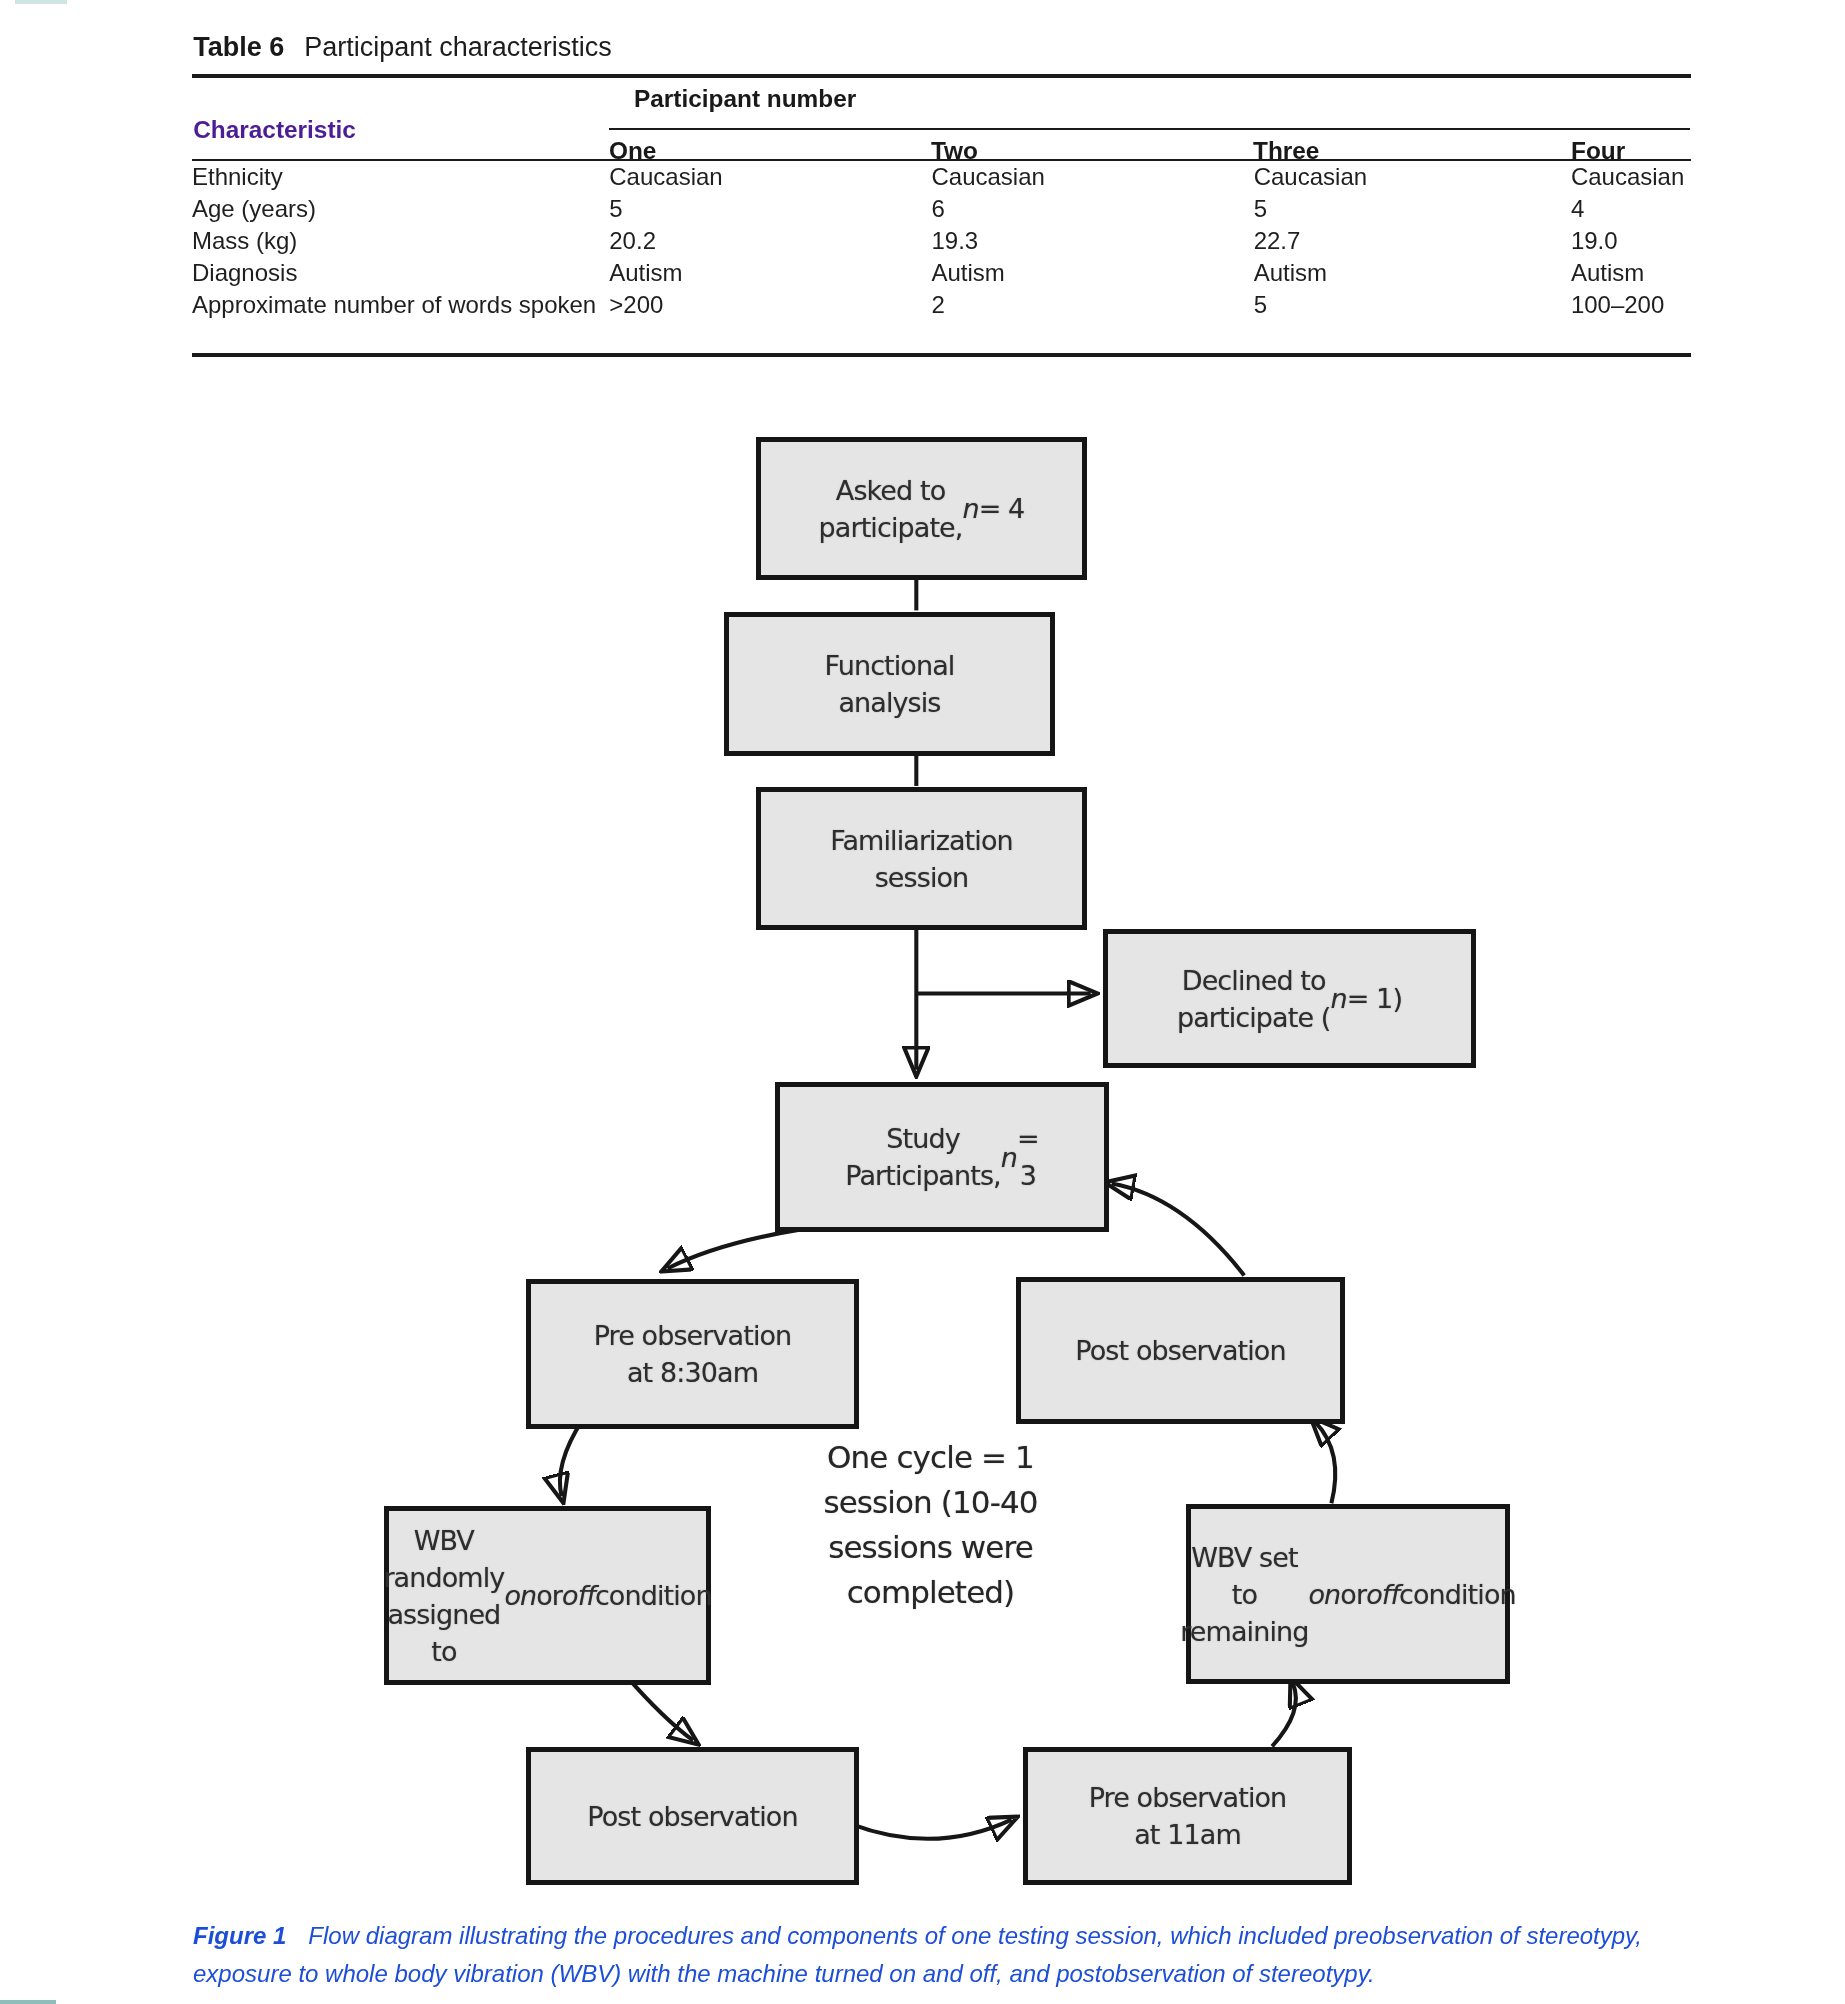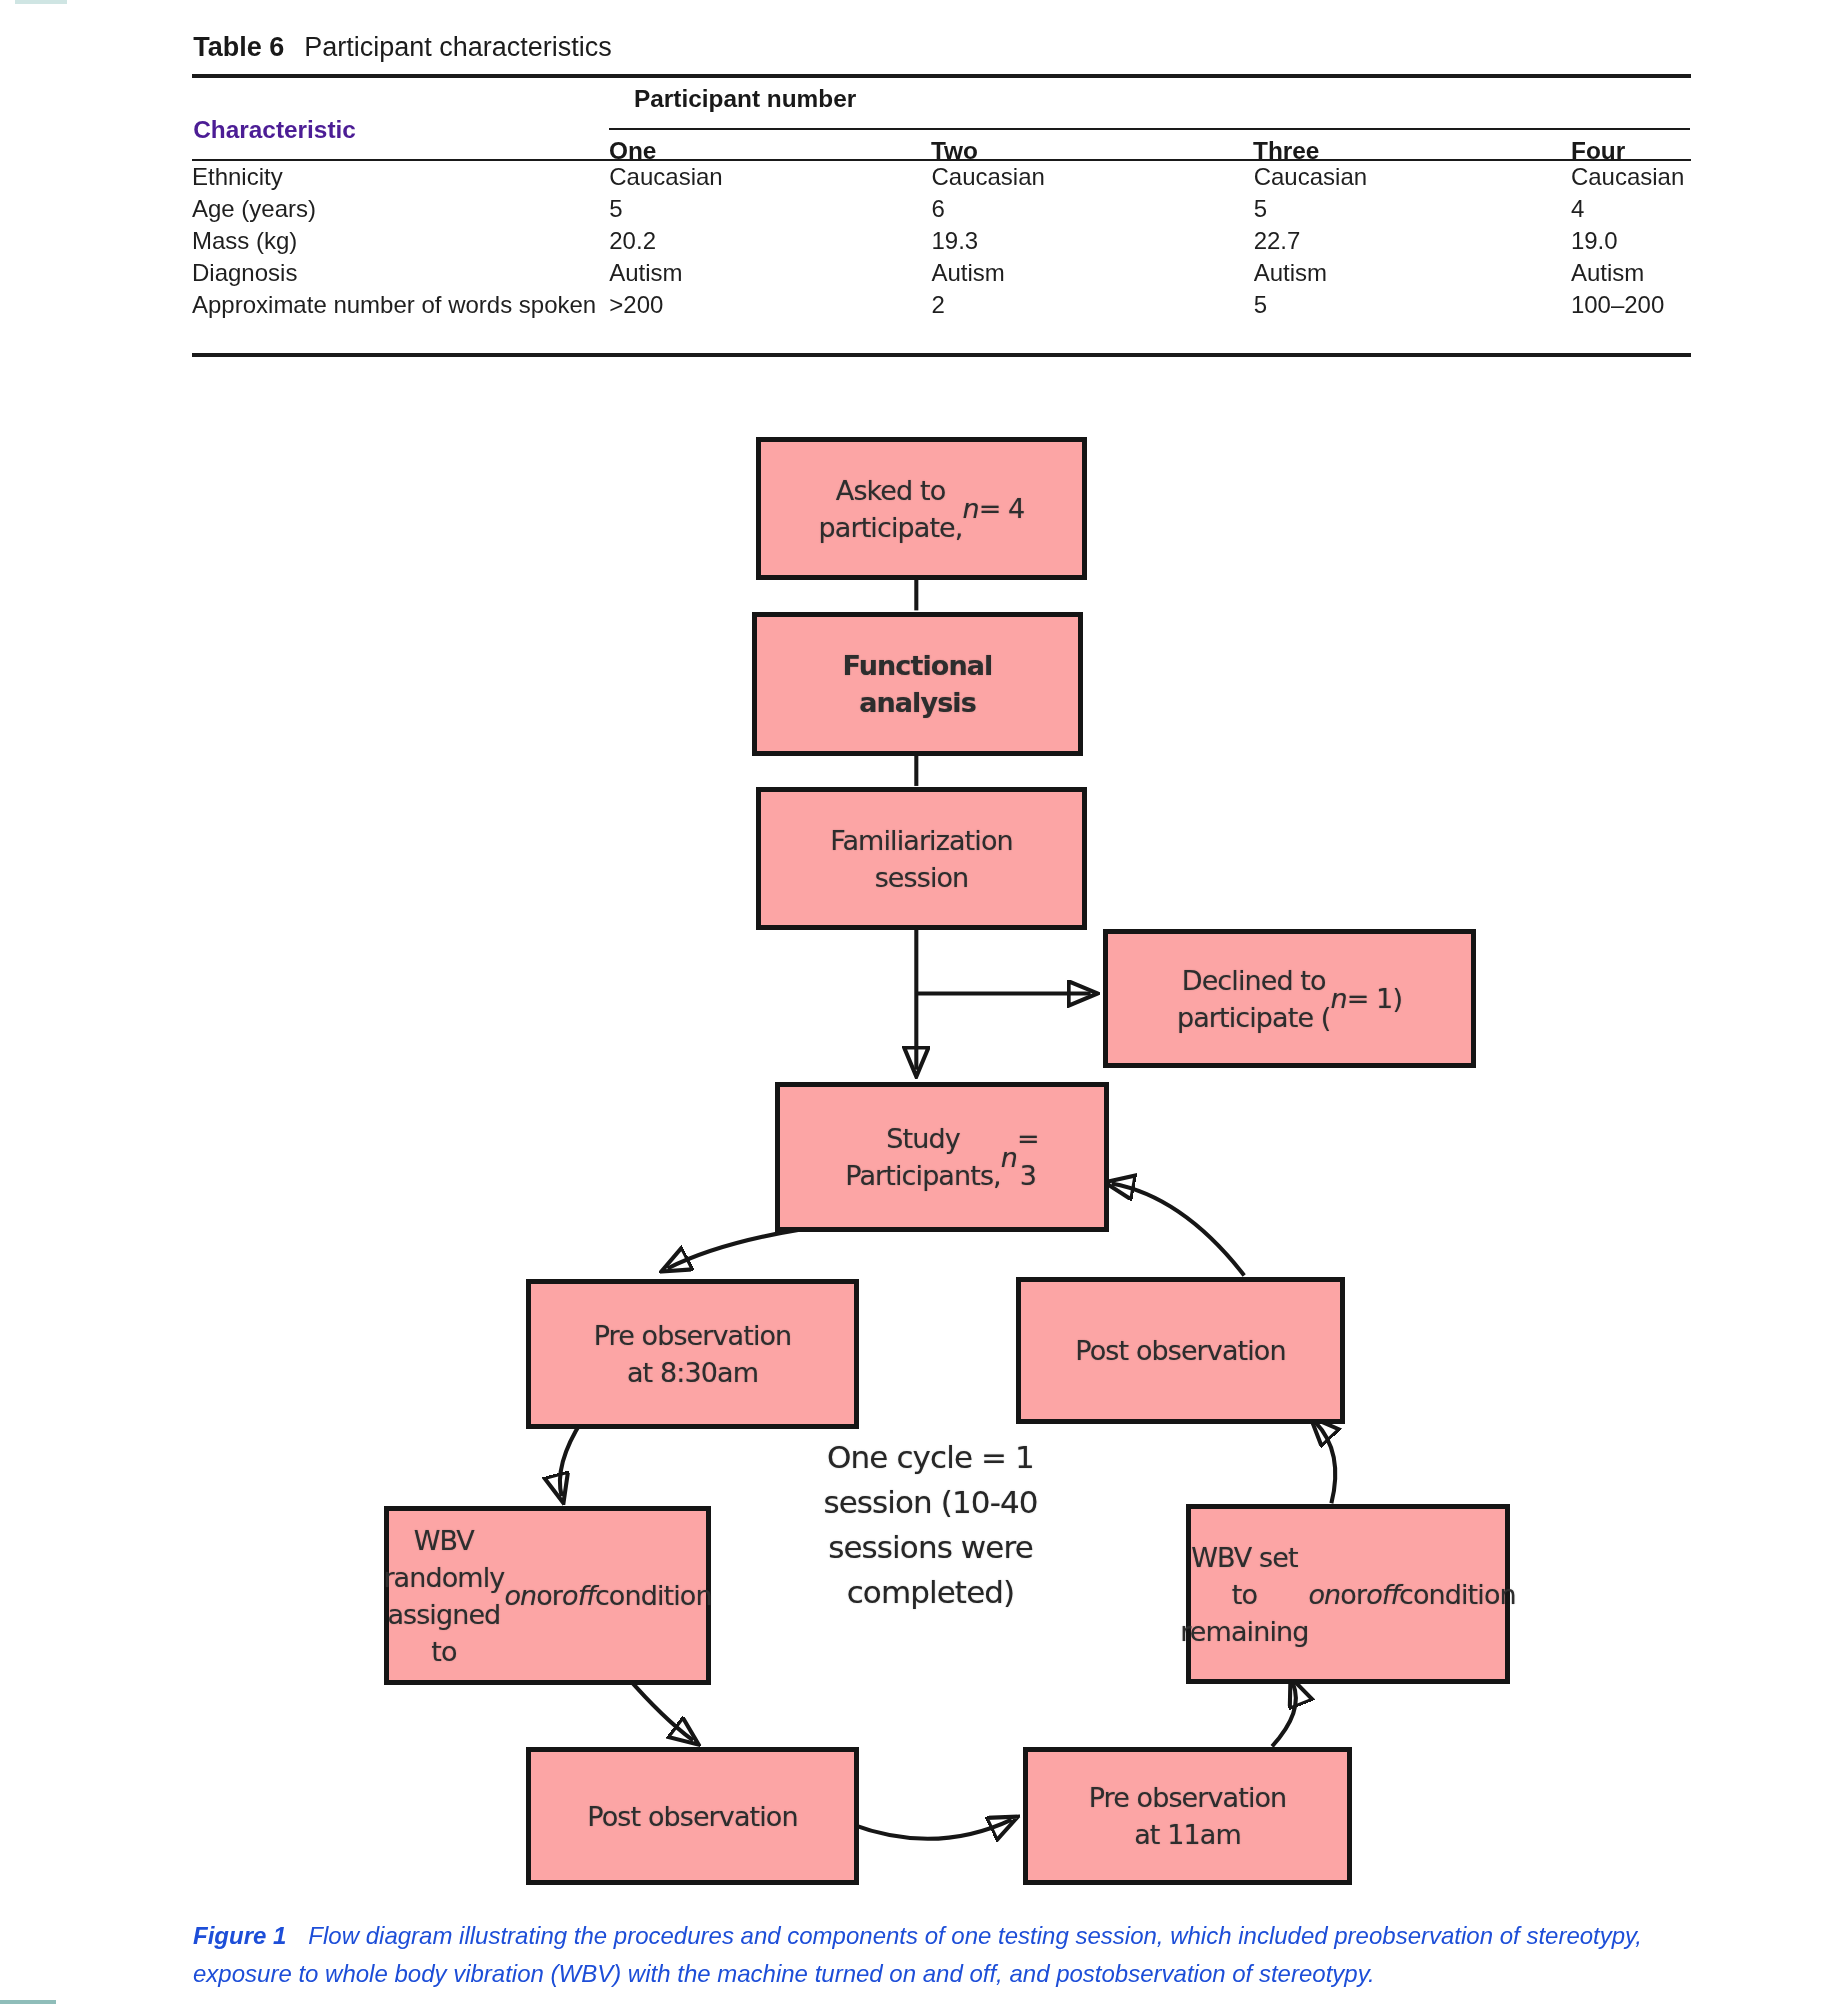--- a/index.html
+++ b/index.html
@@ -25,28 +25,28 @@
   .col-head{position:absolute;top:105px;font-size:24.4px;font-weight:bold;color:#191919;}
   #col-one{left:417px;} #col-two{left:739px;} #col-three{left:1061px;} #col-four{left:1379px;}
   #rule-mid{left:0;top:127px;width:1499px;height:2.3px;}
   #data-table{position:absolute;left:0;top:129px;border-collapse:collapse;table-layout:fixed;width:1499px;}
   #data-table td{height:32px;vertical-align:middle;padding:0;font-size:24px;color:#1f1f1f;white-space:nowrap;overflow:hidden;}
   #rule-bottom{left:0;top:321px;width:1499px;height:4.1px;}
 
   
   #figure-area{position:absolute;left:0;top:0;width:1846px;height:2005px;}
   .fbox{
-    position:absolute;border:5.2px solid #151515;background:#fca5a5;
+    position:absolute;border:5.2px solid #151515;background:#e5e5e5;
     display:flex;align-items:center;justify-content:center;text-align:center;
     font-family:"DejaVu Sans", sans-serif;font-size:27px;line-height:37px;
     color:#2d2d2d;letter-spacing:-0.9px;
     text-shadow:0 0 1.2px rgba(70,70,70,.55);
   }
   #box-asked{left:756px;top:437px;width:321px;height:133px;}
-  #box-functional{left:752px;top:612px;width:321px;height:134px;font-weight:bold;}
+  #box-functional{left:724px;top:612px;width:321px;height:134px;}
   #box-familiarization{left:756px;top:787px;width:321px;height:133px;}
   #box-declined{left:1103px;top:929px;width:363px;height:129px;}
   #box-study{left:775px;top:1082px;width:324px;height:140px;}
   #box-pre830{left:526px;top:1279px;width:323px;height:140px;}
   #box-post-right{left:1016px;top:1277px;width:319px;height:137px;}
   #box-wbv-random{left:384px;top:1506px;width:317px;height:169px;}
   #box-wbv-set{left:1186px;top:1504px;width:314px;height:170px;}
   #box-post-left{left:526px;top:1747px;width:323px;height:128px;}
   #box-pre11{left:1023px;top:1747px;width:319px;height:128px;}
   #flow-note{

